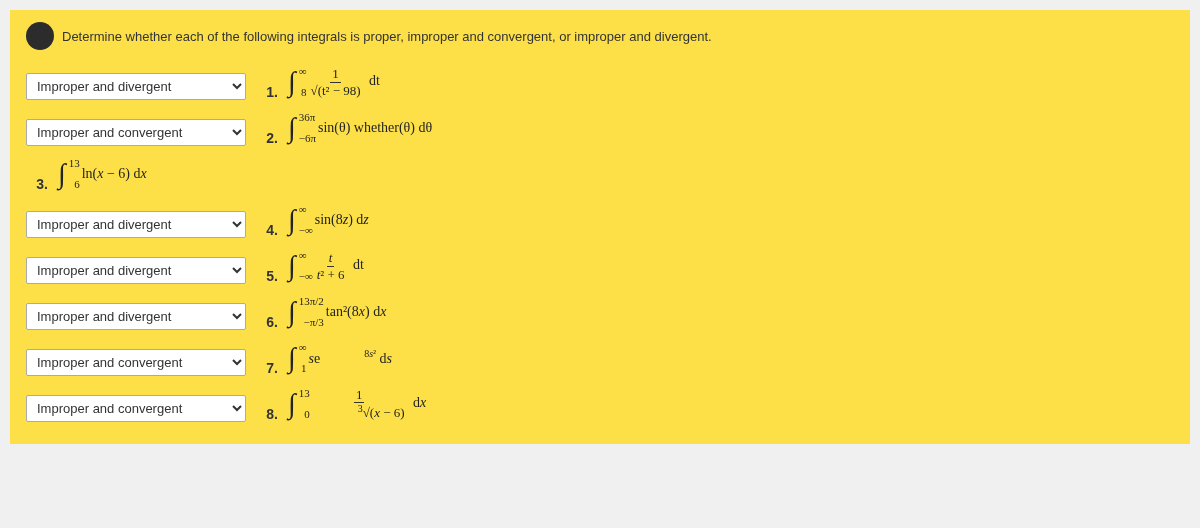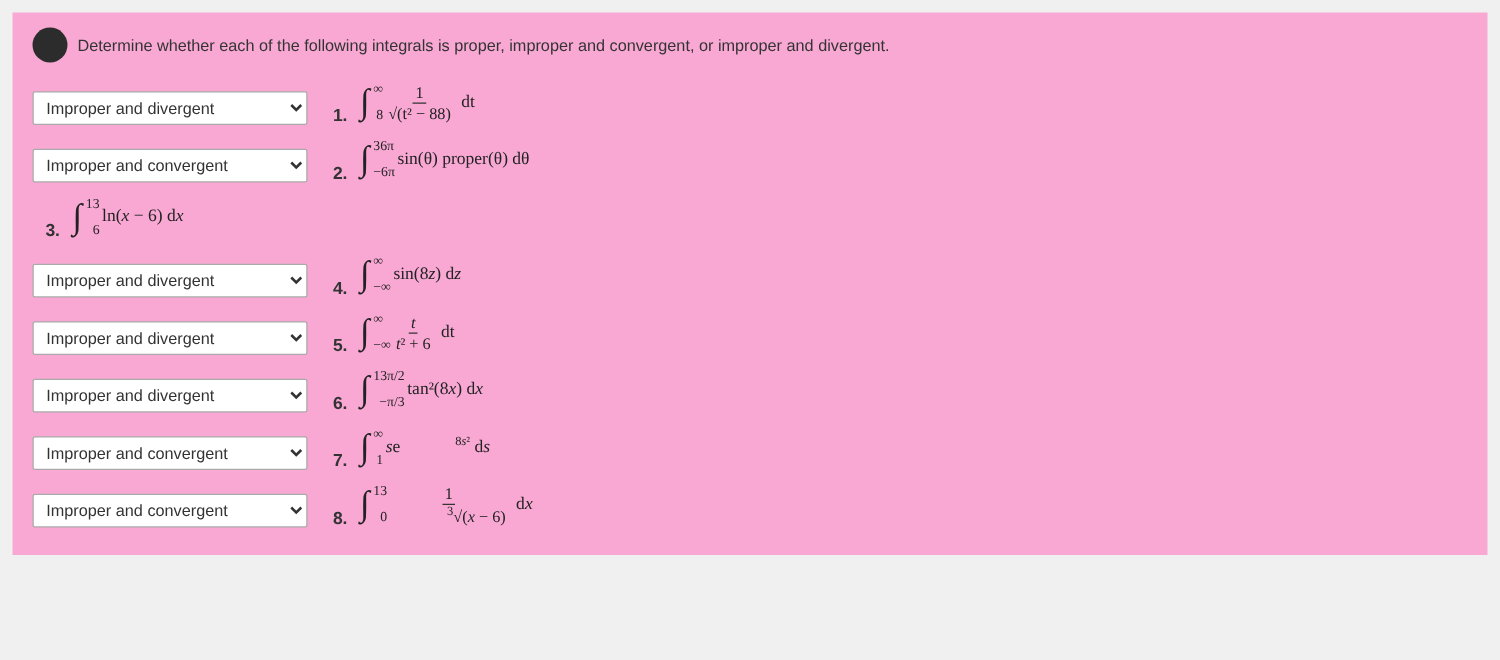--- a/index.html
+++ b/index.html
@@ -6,21 +6,21 @@
     body {
       font-family: Arial, sans-serif;
       background: #f0f0f0;
       display: flex;
       justify-content: center;
       align-items: flex-start;
       min-height: 528px;
       padding: 10px;
     }
     .container {
-      background: #f9a8d4;
+      background: #fde047;
       width: 1180px;
       padding: 12px 16px;
     }
     .instructions {
       font-size: 13px;
       color: #333;
       margin-bottom: 14px;
       display: flex;
       align-items: center;
       gap: 8px;
@@ -139,21 +139,21 @@
       <span class="integral-block">
         <span class="int-symbol">∫</span>
         <span class="limits">
           <span class="upper-limit">∞</span>
           <span class="lower-limit">8</span>
         </span>
       </span>
       <span class="integrand">
         <span class="frac">
           <span class="numerator">1</span>
-          <span class="denominator">√(t² − 88)</span>
+          <span class="denominator">√(t² − 98)</span>
         </span>
          dt
       </span>
     </div>
   </div>
 
   <div class="problem-row">
     <div class="dropdown-wrapper">
       <select class="answer-select">
         <option>Proper</option>
@@ -164,21 +164,21 @@
     <div class="problem-number">2.</div>
     <div class="math-expr">
       <span class="integral-block">
         <span class="int-symbol">∫</span>
         <span class="limits">
           <span class="upper-limit">36π</span>
           <span class="lower-limit">−6π</span>
         </span>
       </span>
       <span class="integrand">
-        sin(θ) proper(θ) dθ
+        sin(θ) whether(θ) dθ
       </span>
     </div>
   </div>
 
   <div class="problem-row">
     <div class="problem-number">3.</div>
     <div class="math-expr">
       <span class="integral-block">
         <span class="int-symbol">∫</span>
         <span class="limits">

